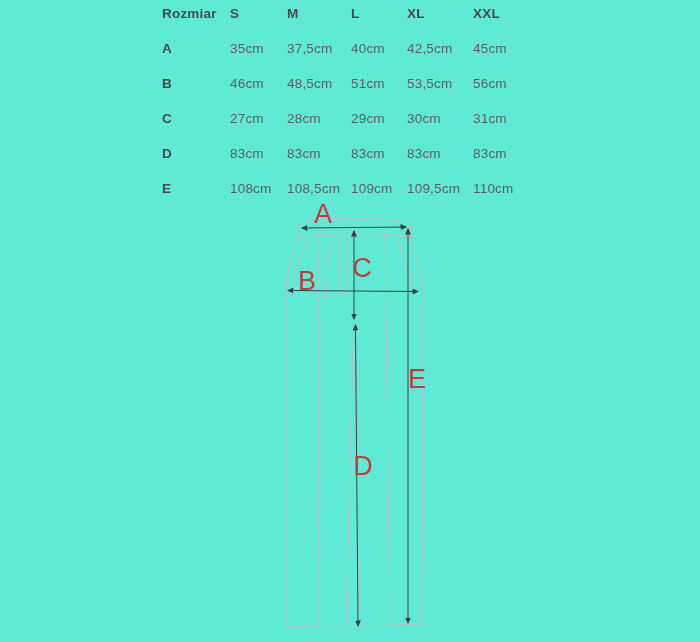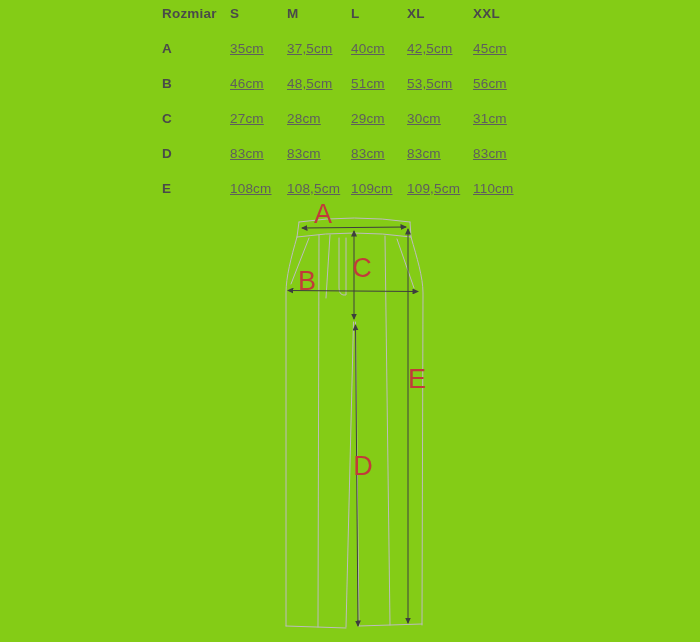--- a/index.html
+++ b/index.html
@@ -1,21 +1,21 @@
 <!DOCTYPE html>
 <html><head>
 <meta charset="utf-8">
 <style>
   html, body { margin: 0; padding: 0; }
   body { font-family: "Liberation Sans", sans-serif; }
   #screen {
     position: relative;
     width: 700px;
     height: 642px;
-    background: #84cc16;
+    background: #5eead4;
     overflow: hidden;
   }
   
   .size-table {
     position: absolute;
     left: 162px;
     top: -4px;
     display: grid;
     grid-template-columns: 68px 57px 64px 56px 66px 70px;
     grid-auto-rows: 35px;
@@ -27,21 +27,20 @@
     font-weight: 700;
     color: #4a4a4a;
   }
   .size-table .rlabel {
     font-weight: 700;
     color: #4a4a4a;
   }
   .size-table .vcell {
     font-weight: 400;
     color: #5e5e5e;
-    text-decoration: underline;
   }
   
   svg.diagram {
     position: absolute;
     left: 0;
     top: 0;
   }
   svg.diagram text {
     font-family: "Liberation Sans", sans-serif;
     font-size: 27px;

